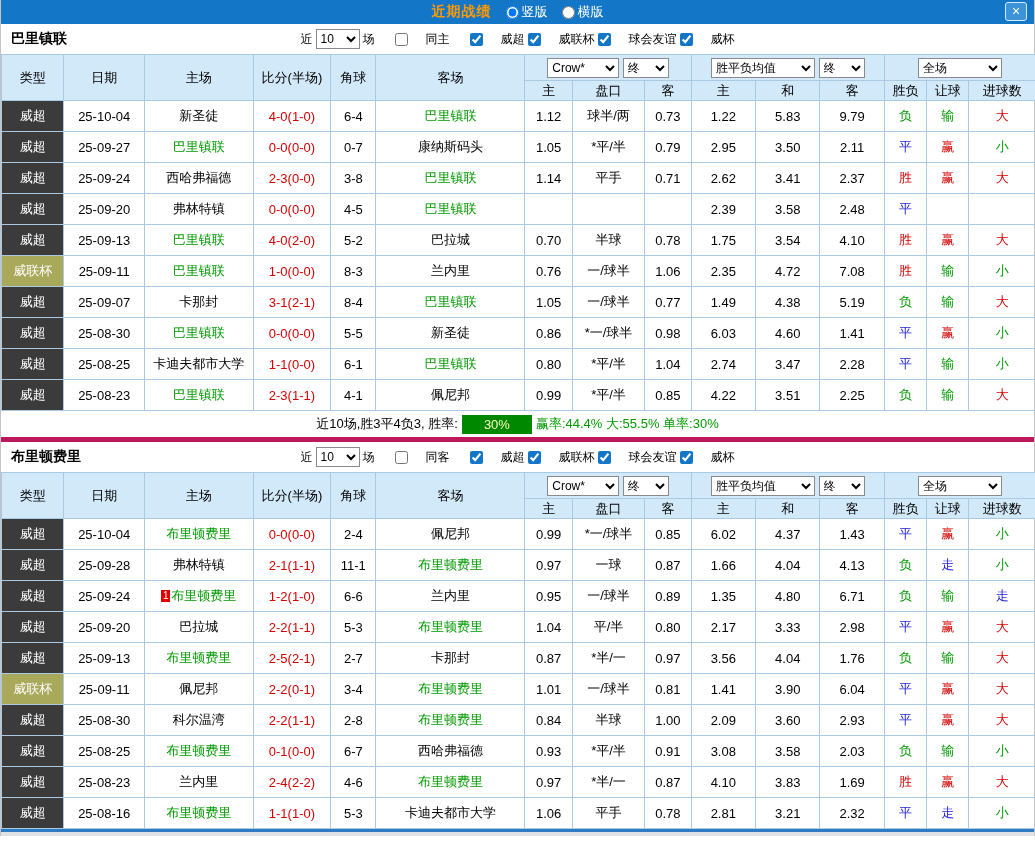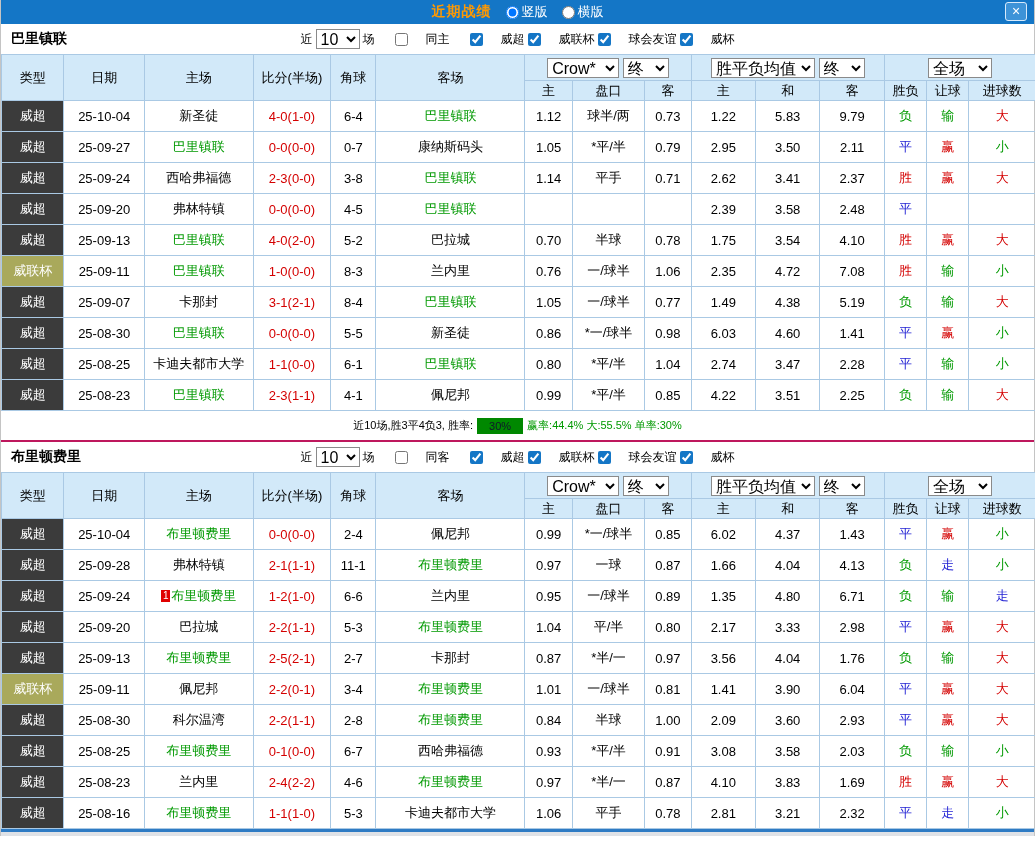--- a/index.html
+++ b/index.html
@@ -17,38 +17,38 @@
   .filters{margin:0 auto;display:flex;align-items:center;gap:3px;font-size:12px}
   .filters label{display:flex;align-items:center;gap:18px;cursor:pointer}
   .filters .gap{width:14px}
   input[type=checkbox]{accent-color:var(--accent);width:13px;height:13px}
 
   table{border-collapse:collapse;table-layout:fixed;width:1035px;font-size:13px}
   th,td{border:1px solid var(--border);text-align:center;white-space:nowrap;overflow:hidden;height:31px;padding:0 1px}
   thead th{background:var(--header-bg);font-weight:normal;color:#000}
   thead tr.ctrl-row th{height:26px}
   thead tr.sub-row th{height:20px}
-  .sel{font-size:16px;height:20px;border:1px solid #8a8a8a;background:#fff}
+  .sel{font-size:12px;height:20px;border:1px solid #8a8a8a;background:#fff}
   .sel-count{width:44px}
   .sel-company{width:72px}
   .sel-final{width:46px}
   .sel-avg{width:104px}
-  .sel-period{width:64px}
+  .sel-period{width:84px}
 
   td.type-super{background:var(--type-super);color:#fff}
   td.type-cup{background:var(--type-cup);color:#fff}
   .team-focus{color:var(--green)}
   .score{color:var(--red)}
   .c-red{color:var(--red)}
   .c-green{color:var(--green)}
   .c-blue{color:var(--blue)}
   .redcard{display:inline-block;background:#e00000;color:#fff;font-size:10px;min-width:9px;height:12px;line-height:12px;margin-right:1px;vertical-align:1px;padding:0 1px}
 
-  .summary{height:31px;display:flex;align-items:center;justify-content:center;gap:4px;font-size:11px;border-bottom:2px solid #be185d}
-  .summary .badge{background:var(--badge-bg);color:#0f172a;padding:2px 12px}
+  .summary{height:31px;display:flex;align-items:center;justify-content:center;gap:4px;font-size:13px;border-bottom:5px solid #be185d}
+  .summary .badge{background:var(--badge-bg);color:#fef9c3;padding:2px 22px}
   .summary .suffix{color:var(--green)}
 
   .bottom-strip{height:7px;border-top:3px solid #2e7bc4;background:#dfe2e7}
 </style>
 </head>
 <body>
 
 <div class="widget">
 
   <div class="topbar">

